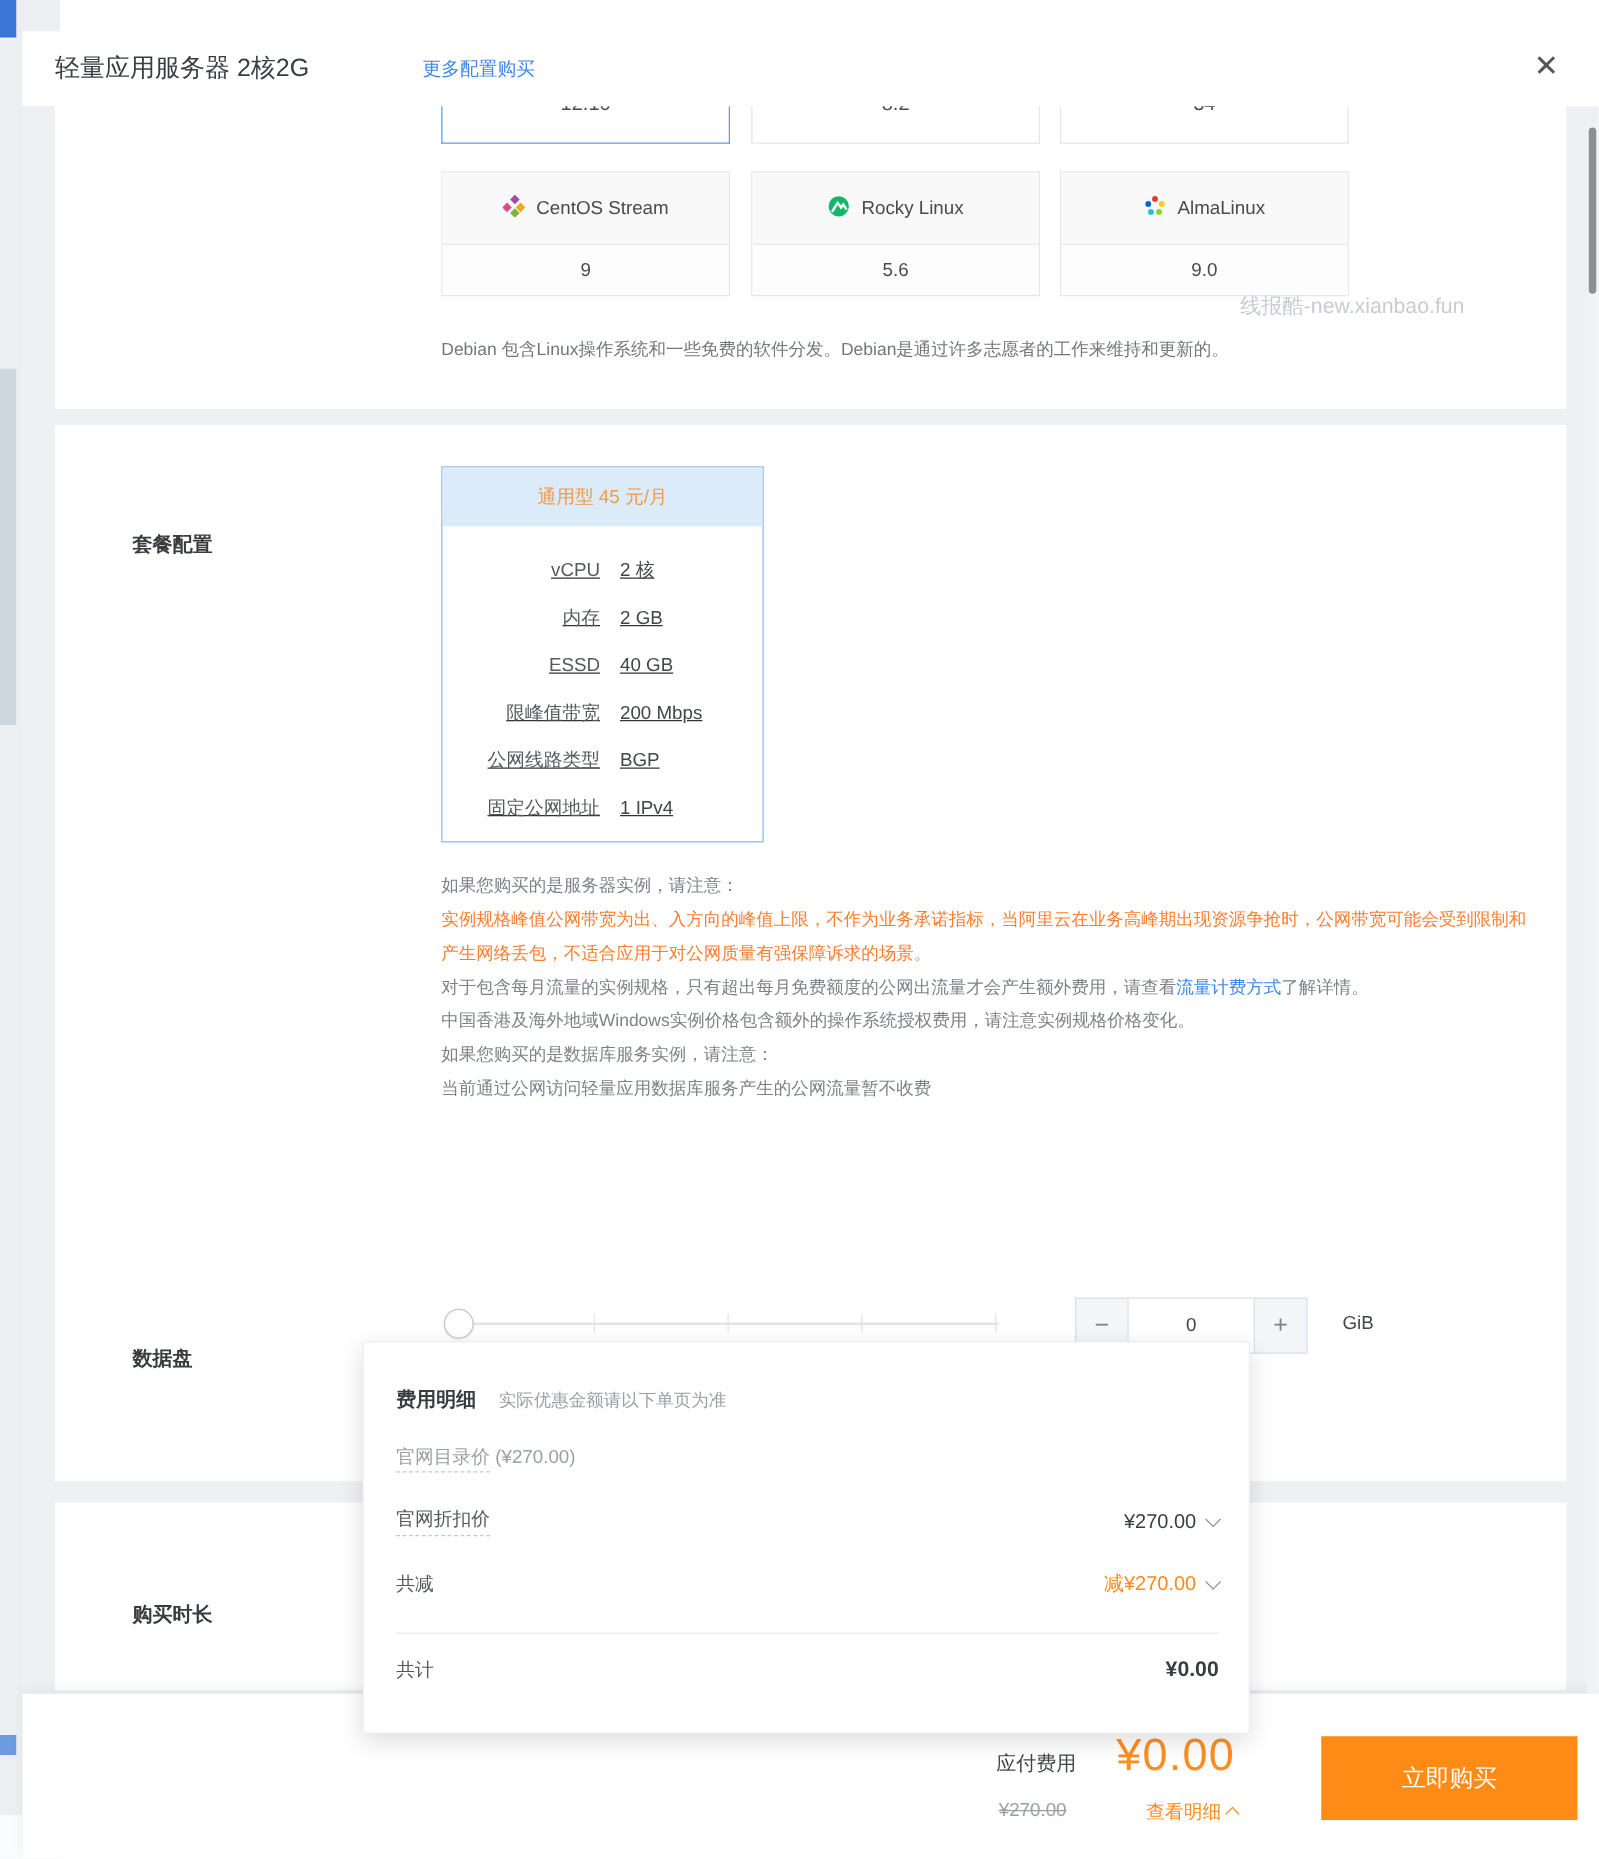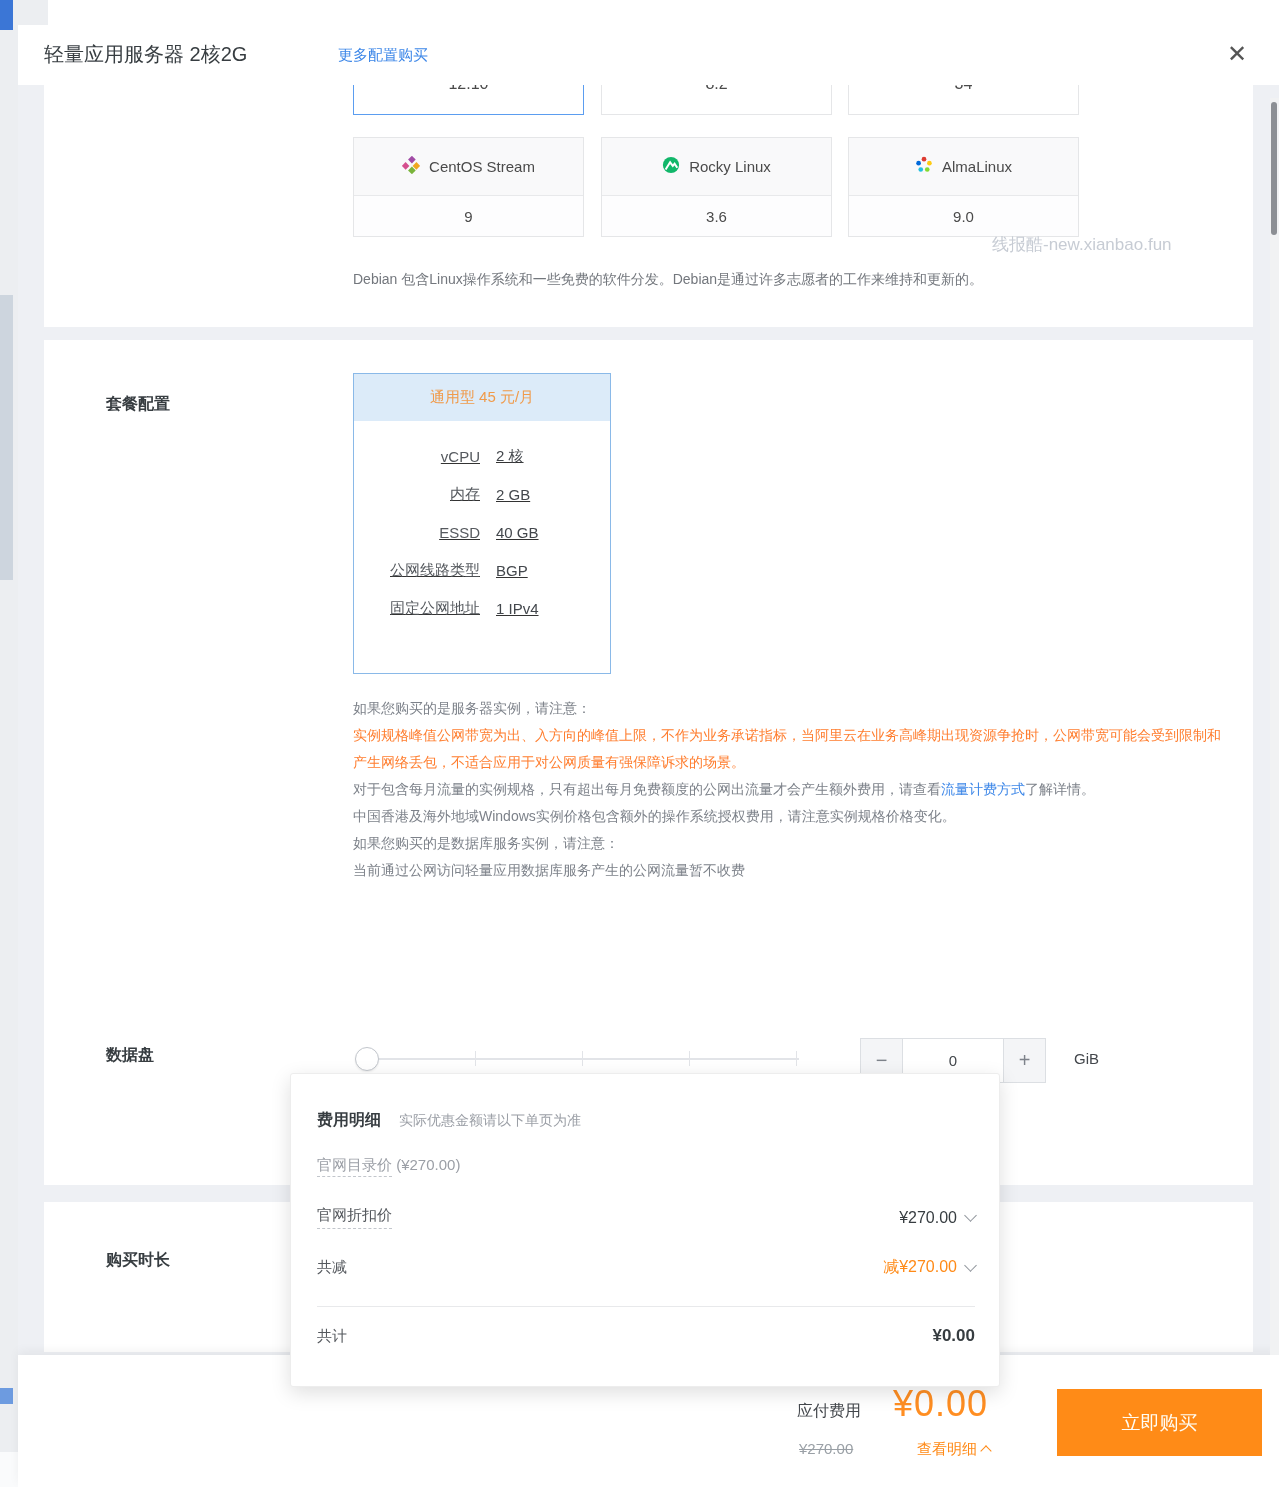--- a/index.html
+++ b/index.html
@@ -33,21 +33,21 @@
   .verrow-cell span { display:block; margin-top:-10px; }
   .verrow-cell.selected { border:1px solid #5b9df0; border-top:none; }
   .os-card { position:absolute; top:52px; width:231px; height:100px; border:1px solid #e5e6e8; background:#fbfbfc; }
   .os-card .os-name { height:57px; display:flex; align-items:center; justify-content:center; gap:9px; font-size:15px; color:#4a4a4a; background:#f9f9fa; }
   .os-card .os-ver { height:41px; border-top:1px solid #e8e9eb; display:flex; align-items:center; justify-content:center; font-size:15px; color:#4a4a4a; background:#fdfdfe; }
   .os-col0 { left:309px; } .os-col1 { left:557px; } .os-col2 { left:804px; }
   .watermark { position:absolute; left:948px; top:148px; font-size:17px; color:#c7ccd4; }
   .os-desc { position:absolute; left:309px; top:186px; font-size:14px; color:#73777d; }
 
   
-  .sec-label { position:absolute; left:62px; font-size:16px; font-weight:bold; color:#373d41; }
+  .sec-label { position:absolute; left:62px; font-size:16px; font-weight:bold; color:#373d41;margin-top:32px; }
   .plan-box { position:absolute; left:309px; top:33px; width:258px; height:301px; border:1px solid #8ab9e8; background:#fff; }
   .plan-box-head { height:47px; background:#dcebf9; display:flex; align-items:center; justify-content:center; font-size:15px; color:#f09a4a; }
   .spec-table { padding-top:16px; }
   .spec-row { display:flex; height:38px; align-items:center; font-size:15px;text-decoration:underline; }
   .spec-row .sl { width:126px; text-align:right; color:#55595e; }
   .spec-row .sv { margin-left:16px; color:#43474c; }
 
   .notes { position:absolute; left:309px; top:355px; width:872px; font-size:14px; line-height:27px; }
   .notes p { margin:0; }
   .n-gray { color:#7d828a; }
@@ -140,21 +140,21 @@
       <div class="os-card os-col1">
         <div class="os-name">
           <span>
             <svg width="18" height="18" viewBox="0 0 20 20">
               <circle cx="10" cy="10" r="9" fill="#12b76a"></circle>
               <path d="M4 15 L9 7 L12 11 L14 8.5 L17 13" stroke="#fff" stroke-width="2.2" fill="none"></path>
             </svg>
           </span>
           <span>Rocky Linux</span>
         </div>
-        <div class="os-ver">3.6</div>
+        <div class="os-ver">5.6</div>
       </div>
 
       <div class="os-card os-col2">
         <div class="os-name">
           <span>
             <svg width="18" height="18" viewBox="0 0 20 20">
               <circle cx="10" cy="3.5" r="2.6" fill="#dd3b31"></circle>
               <circle cx="16" cy="8" r="2.6" fill="#ffcb12"></circle>
               <circle cx="13.6" cy="15" r="2.6" fill="#86da2f"></circle>
               <circle cx="6.4" cy="15" r="2.6" fill="#24c0e0"></circle>
@@ -180,20 +180,24 @@
               <span class="sl">vCPU</span>
               <span class="sv">2 核</span>
             </div>
           <div class="spec-row">
               <span class="sl">内存</span>
               <span class="sv">2 GB</span>
             </div>
           <div class="spec-row">
               <span class="sl">ESSD</span>
               <span class="sv">40 GB</span>
+            </div>
+          <div class="spec-row">
+              <span class="sl">限峰值带宽</span>
+              <span class="sv">200 Mbps</span>
             </div>
           <div class="spec-row">
               <span class="sl">公网线路类型</span>
               <span class="sv">BGP</span>
             </div>
           <div class="spec-row">
               <span class="sl">固定公网地址</span>
               <span class="sv">1 IPv4</span>
             </div>
         </div>

